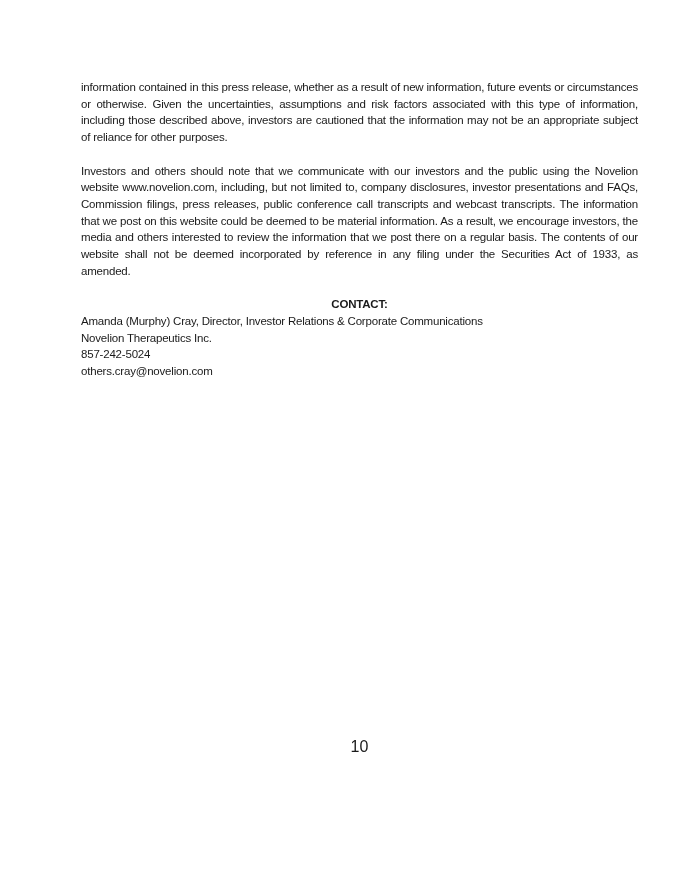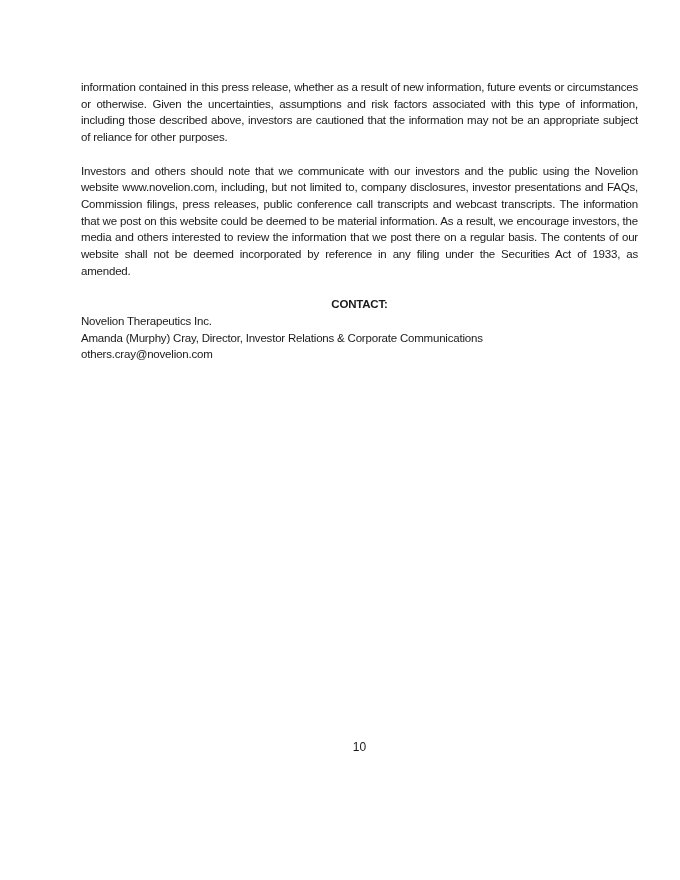--- a/index.html
+++ b/index.html
@@ -38,31 +38,32 @@
   .contact-line {
     margin: 0;
     text-align: left;
   }
   .footer {
     position: absolute;
     left: 81px;
     top: 739px;
     width: 557px;
     text-align: center;
-    font-size: 12px;
+    font-size: 16px;
     line-height: 16.7px;
     color: #1a1a1a;
   }
 </style>
 </head>
 <body>
 
 <div class="page">
   <div class="content">
     <p class="para">information contained in this press release, whether as a result of new information, future events or circumstances or otherwise. Given the uncertainties, assumptions and risk factors associated with this type of information, including those described above, investors are cautioned that the information may not be an appropriate subject of reliance for other purposes.</p>
     <p class="para">Investors and others should note that we communicate with our investors and the public using the Novelion website www.novelion.com, including, but not limited to, company disclosures, investor presentations and FAQs, Commission filings, press releases, public conference call transcripts and webcast transcripts. The information that we post on this website could be deemed to be material information. As a result, we encourage investors, the media and others interested to review the information that we post there on a regular basis. The contents of our website shall not be deemed incorporated by reference in any filing under the Securities Act of 1933, as amended.</p>
     <p class="contact-heading">CONTACT:</p>
+    <div class="contact-line">Amanda (Murphy) Cray, Director, Investor Relations &amp; Corporate Communications</div>
     <div class="contact-line">Novelion Therapeutics Inc.</div>
-    <div class="contact-line">Amanda (Murphy) Cray, Director, Investor Relations &amp; Corporate Communications</div>
+    <div class="contact-line">857-242-5024</div>
     <div class="contact-line">others.cray@novelion.com</div>
   </div>
   <div class="footer">10</div>
 </div>
 
 </body></html>

